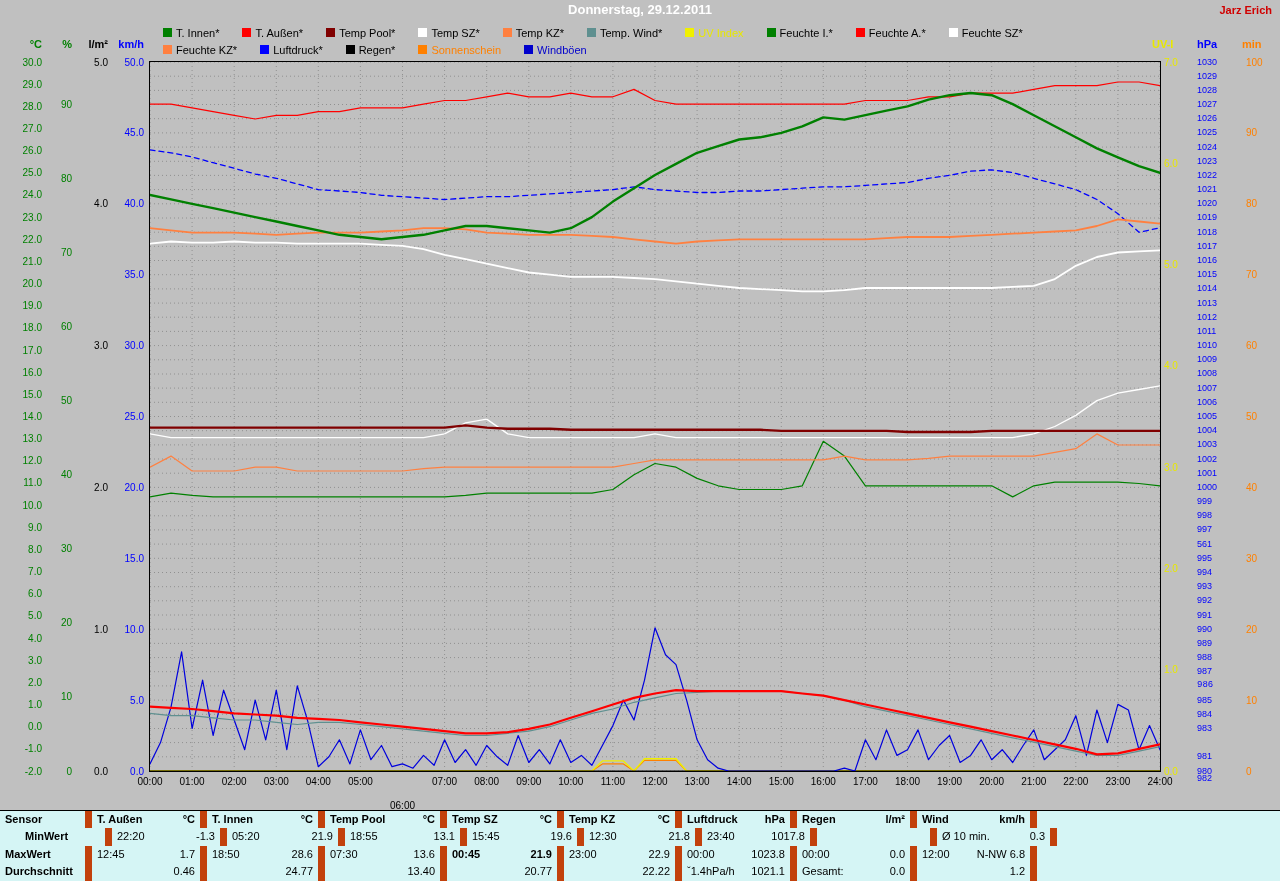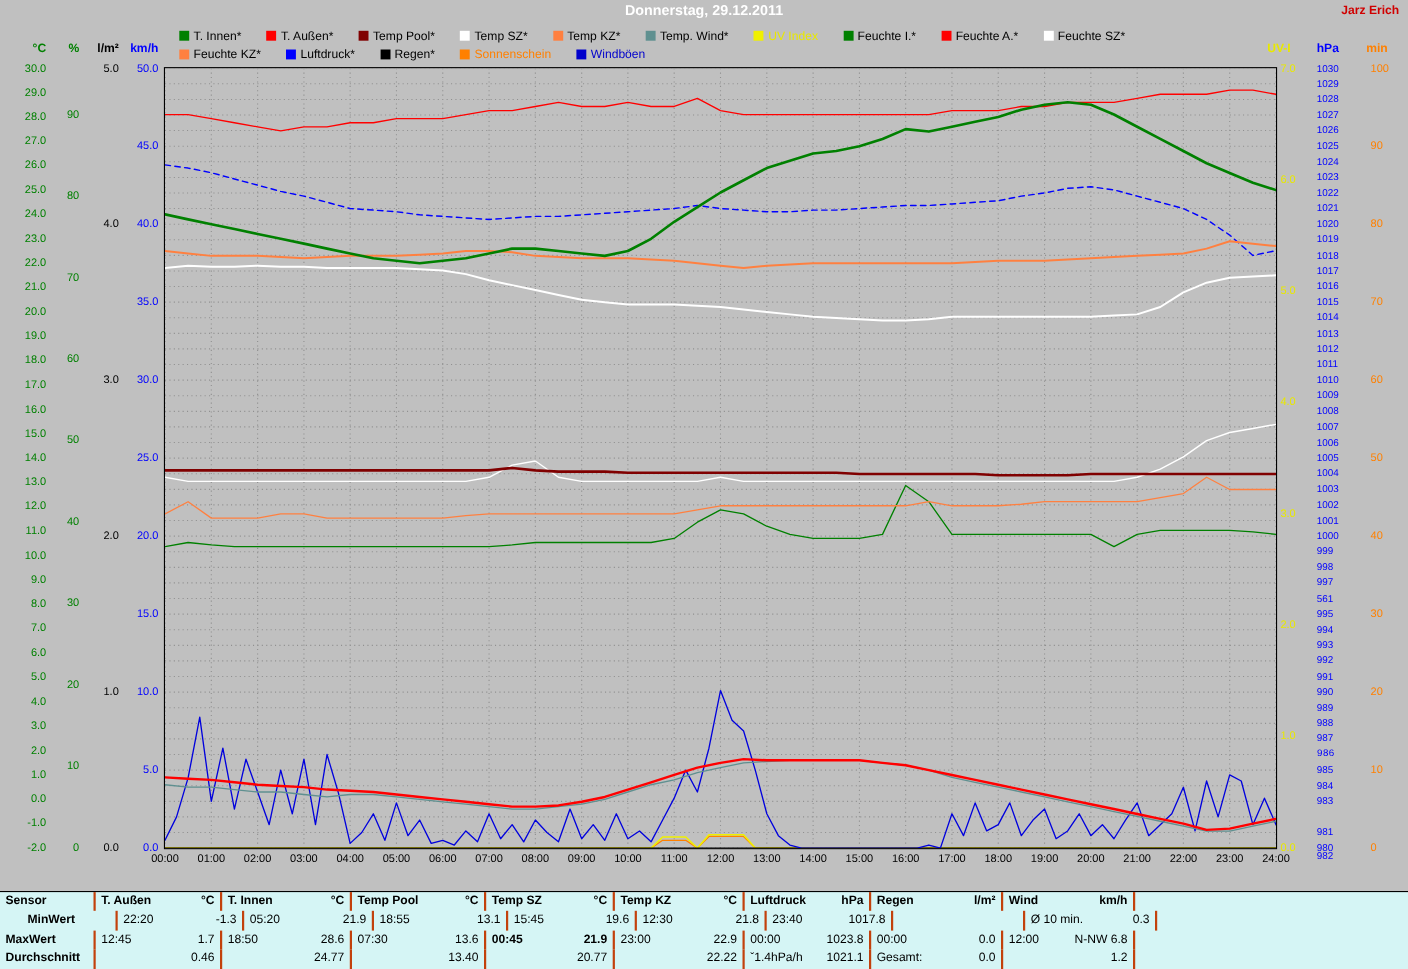--- a/index.html
+++ b/index.html
@@ -17,21 +17,21 @@
   .tick{position:absolute;line-height:11px;white-space:nowrap;}
   #plot{position:absolute;left:149px;top:61px;width:1012px;height:711px;
         border:1px solid #000;box-sizing:border-box;background:#c0c0c0;}
   #chart-svg{display:block;width:1010px;height:709px;}
   .xlab{position:absolute;top:776px;width:44px;text-align:center;font-size:10px;color:#000;}
   #summary{position:absolute;left:0;top:810px;width:1280px;height:71px;background:#d5f5f5;
            border-top:1px solid #000;box-sizing:border-box;}
   .trow{display:flex;height:17.4px;line-height:17.4px;font-size:11px;color:#000;}
   .trow.head .tcell{font-weight:bold;}
   .tcell{display:flex;justify-content:space-between;padding:0 5px;box-sizing:border-box;
-         border-left:2px solid #c2410c;overflow:hidden;white-space:nowrap;}
+         border-left:7px solid #c2410c;overflow:hidden;white-space:nowrap;}
   .tcell.first{border-left:none;font-weight:bold;}
 </style>
 </head>
 <body>
 
 <div id="app">
   <div class="titlebar">
     <span class="t">Donnerstag, 29.12.2011</span>
     <span class="watermark">Jarz Erich</span>
   </div>
@@ -260,21 +260,21 @@
         <polyline points="0.0,132.9 21.0,137.4 42.1,141.8 63.1,146.2 84.2,150.7 105.2,155.1 126.3,159.5 147.3,164.0 168.3,168.4 189.4,172.8 210.4,175.0 231.5,177.3 252.5,175.0 273.5,172.8 294.6,168.4 315.6,164.0 336.7,164.0 357.7,166.2 378.8,168.4 399.8,170.6 420.8,166.2 441.9,155.1 462.9,139.6 484.0,126.3 505.0,113.0 526.0,101.9 547.1,90.8 568.1,84.2 589.2,77.5 610.2,75.3 631.3,70.9 652.3,64.3 673.3,55.4 694.4,57.6 715.4,53.2 736.5,48.7 757.5,44.3 778.5,37.7 799.6,33.2 820.6,31.0 841.7,33.2 862.7,42.1 883.8,53.2 904.8,64.3 925.8,75.3 946.9,86.4 967.9,95.3 989.0,104.1 1010.0,110.8" fill="none" stroke="#008000" stroke-width="2.4" stroke-linejoin="round" stroke-linecap="round"></polyline>
       </svg>
   </div>
   <div id="xlabels">
       <span class="xlab" style="left: 128px;">00:00</span>
       <span class="xlab" style="left: 170.083px;">01:00</span>
       <span class="xlab" style="left: 212.167px;">02:00</span>
       <span class="xlab" style="left: 254.25px;">03:00</span>
       <span class="xlab" style="left: 296.333px;">04:00</span>
       <span class="xlab" style="left: 338.417px;">05:00</span>
-      <span class="xlab" style="left: 380.5px;">06:00</span>
+      <span class="xlab" style="left: 380.5px; margin-top: 24px;">06:00</span>
       <span class="xlab" style="left: 422.583px;">07:00</span>
       <span class="xlab" style="left: 464.667px;">08:00</span>
       <span class="xlab" style="left: 506.75px;">09:00</span>
       <span class="xlab" style="left: 548.833px;">10:00</span>
       <span class="xlab" style="left: 590.917px;">11:00</span>
       <span class="xlab" style="left: 633px;">12:00</span>
       <span class="xlab" style="left: 675.083px;">13:00</span>
       <span class="xlab" style="left: 717.167px;">14:00</span>
       <span class="xlab" style="left: 759.25px;">15:00</span>
       <span class="xlab" style="left: 801.333px;">16:00</span>

